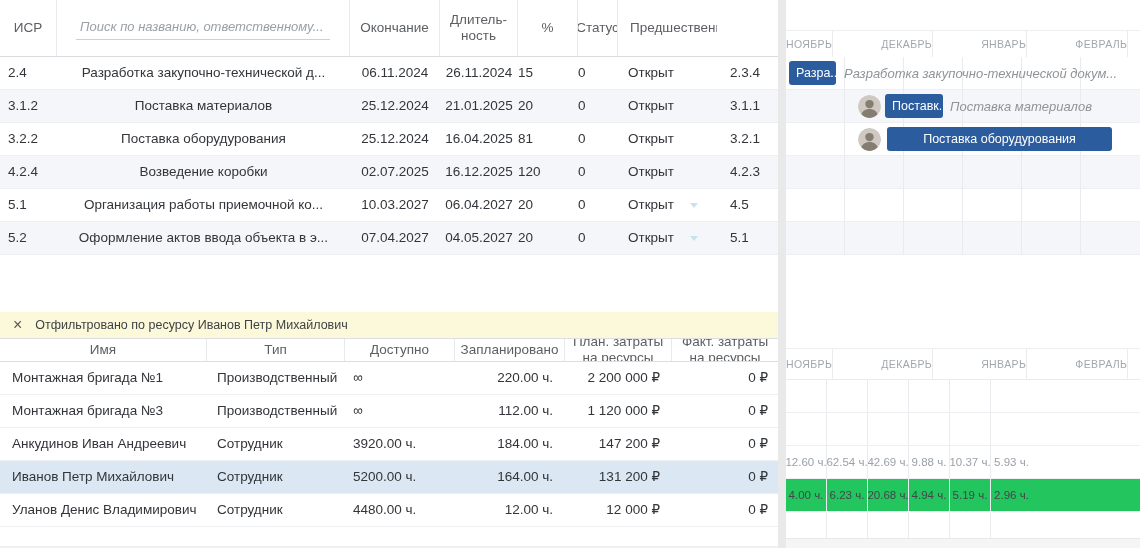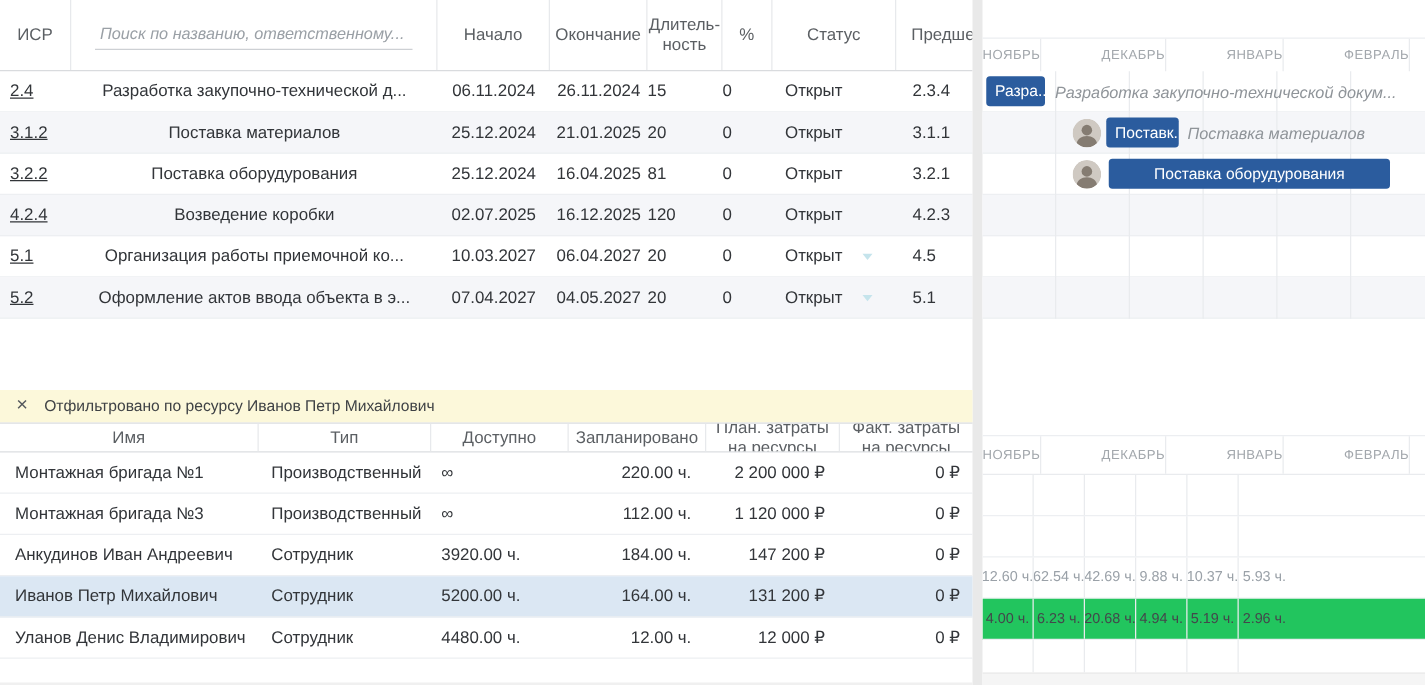--- a/index.html
+++ b/index.html
@@ -15,21 +15,21 @@
       overflow:hidden;line-height:1.2;}
   .t-header .th:last-child{border-right:0;}
   .th.dur{white-space:pre-line;}
   .th.pred{justify-content:flex-start;padding-left:12px;white-space:nowrap;}
   .search{width:246px;border:0;border-bottom:1px solid #cdd0d4;outline:0;background:transparent;
       font:italic 13px "Liberation Sans","DejaVu Sans",sans-serif;color:#3c4043;padding:2px 4px 5px;}
   .search::placeholder{color:#9aa0a6;font-style:italic;}
   .t-row{height:33px;border-bottom:1px solid #edeff2;box-sizing:border-box;font-size:13.5px;}
   .t-row.stripe{background:#f5f6f9;}
   .t-row>div{line-height:31px;white-space:nowrap;overflow:hidden;}
-  .c-wbs{padding-left:8px;text-decoration:underline;}
+  .c-wbs{padding-left:8px;}
   .c-name,.c-date{text-align:center;}
   .c-dur,.c-pct{text-align:left;padding-right:9px;}
   .c-status{padding-left:10px;}
   .c-pred{padding-left:13px;}
   .caret{display:inline-block;width:0;height:0;border-left:4px solid transparent;
       border-right:4px solid transparent;border-top:5px solid #c5e4ec;margin-left:16px;vertical-align:middle;}
 
   
   .divider{position:absolute;left:778px;top:0;width:8px;height:548px;background:#e9e9e9;cursor:col-resize;}
 
@@ -99,21 +99,20 @@
 <body>
 
 <div class="app">
 
   <div class="task-panel">
     <div class="t-grid t-header">
       <div class="th">ИСР</div>
       <div class="th">
         <input class="search" type="text" placeholder="Поиск по названию, ответственному..." style="">
       </div>
-      <div class="th">Начало</div>
       <div class="th">Окончание</div>
       <div class="th dur">Длитель-
 ность</div>
       <div class="th">%</div>
       <div class="th">Статус</div>
       <div class="th pred">Предшественники</div>
     </div>
 
     <div class="t-grid t-row">
       <div class="c-wbs">2.4</div>

